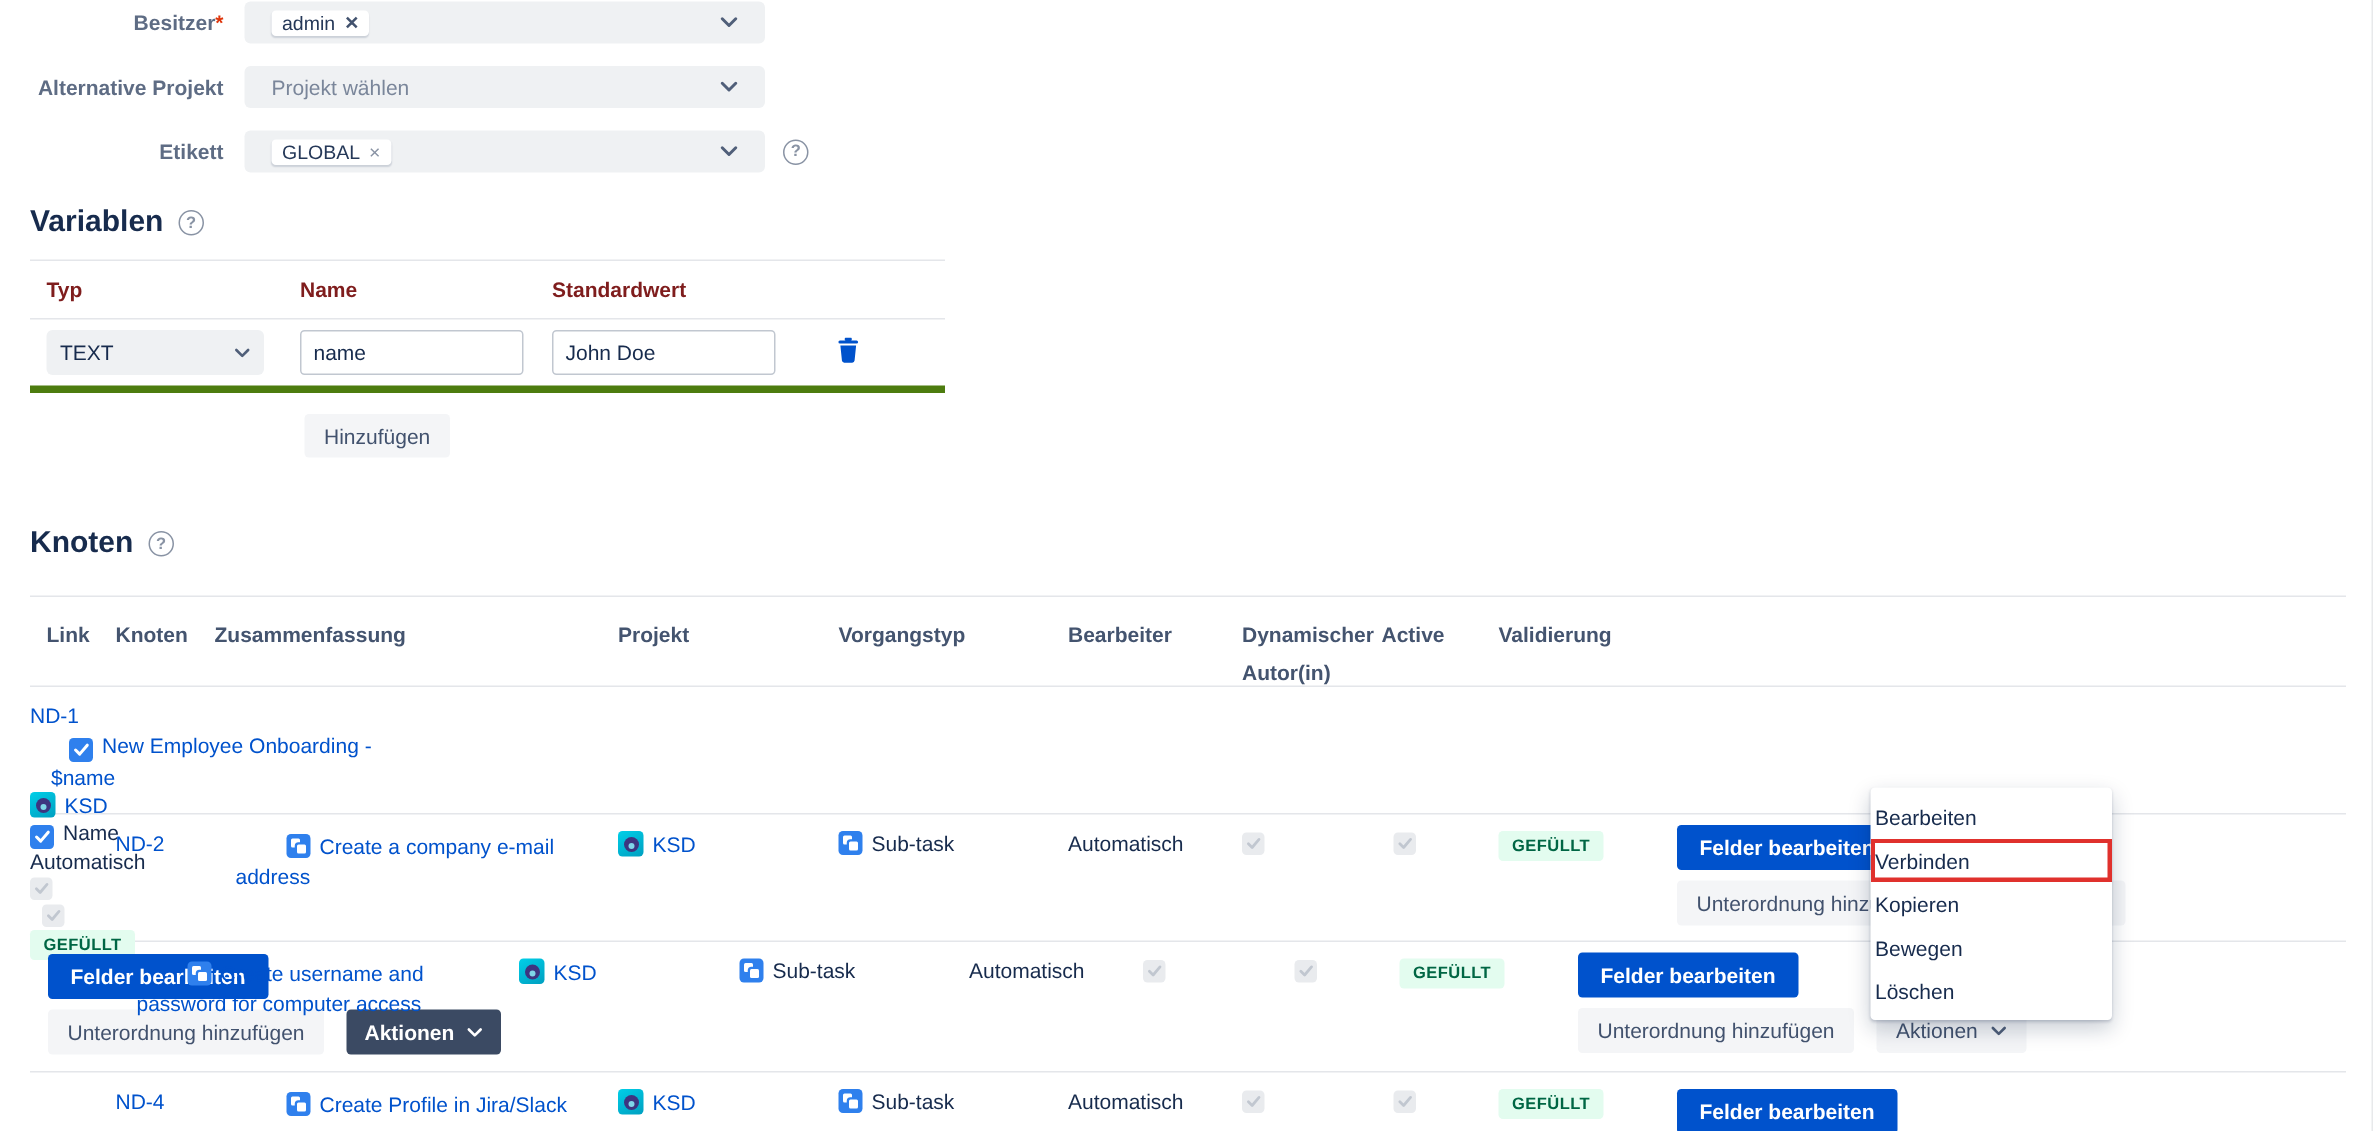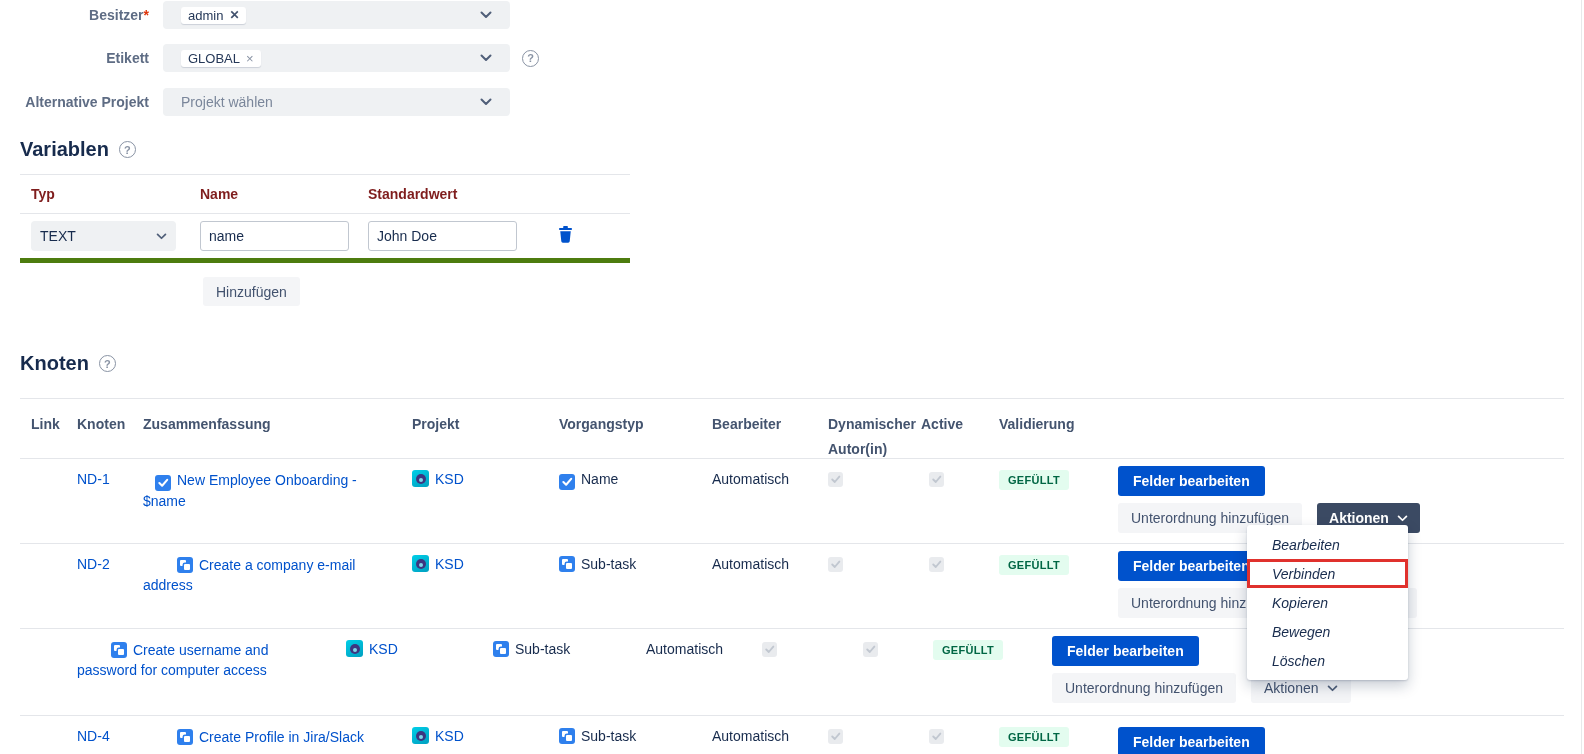--- a/index.html
+++ b/index.html
@@ -62,24 +62,24 @@
   .c-sum    { width:269px; padding-right:34px; flex:none; }
   .c-proj   { width:147px; flex:none; }
   .c-type   { width:153px; flex:none; }
   .c-assign { width:116px; flex:none; }
   .c-dyn    { width:93px;  padding-right:14px; flex:none; }
   .c-active { width:78px;  flex:none; }
   .c-valid  { width:107px; flex:none; }
   .c-act    { width:458px; flex:none; }
 
   .nrow { display:flex; border-bottom:1px solid #e4e6ea; padding-top:11px; }
-  .nrow.r1 { height:85px; } .nrow.r2 { height:85px; } .nrow.r3 { height:87px; }
+  .nrow.r1 { height:85px;flex-direction:column; } .nrow.r2 { height:85px; } .nrow.r3 { height:87px; }
   .nrow.r4 { height:110px; border-bottom:none; }
   .nrow a, .link { color:#0052CC; text-decoration:none; font-size:14px; cursor:pointer; }
-  .sum-text { font-size:14px; line-height:20px; color:#0052CC; cursor:pointer; }
+  .sum-text { font-size:14px; line-height:20px; color:#0052CC; cursor:pointer;margin-left:14px; }
   .indent-parent { text-indent:12px; }
   .indent-child  { text-indent:34px; }
   .inline-ic { display:inline-flex; vertical-align:-3px; margin-right:6px; text-indent:0; }
 
   .icon-task { width:16px; height:16px; border-radius:3px; background:#2F80ED;
                display:inline-flex; align-items:center; justify-content:center; }
   .icon-sub { width:16px; height:16px; border-radius:3px; background:#2F80ED; position:relative; display:inline-block; }
   .icon-sub i { position:absolute; left:3px; top:3px; width:6px; height:6px; background:#fff; border-radius:1px; }
   .icon-sub b { position:absolute; left:7px; top:7px; width:6px; height:6px; background:#fff; border-radius:1px;
                 box-shadow:0 0 0 1.5px #2F80ED; }
@@ -100,21 +100,21 @@
                  height:30px; padding:0 15px; font-family:"Liberation Sans",sans-serif; cursor:pointer; }
   .act-row2 { display:flex; gap:15px; margin-top:7px; }
   .btn-actions-open { background:#3B4A63; color:#fff; font-weight:700; font-size:14px; border:none; border-radius:3px;
                       height:30px; padding:0 12px; display:inline-flex; align-items:center; gap:8px;
                       font-family:"Liberation Sans",sans-serif; cursor:pointer; }
   .btn-actions { display:inline-flex; align-items:center; gap:8px; }
 
   
   .dropdown { position:absolute; left:1247px; top:525px; width:161px; background:#fff; border-radius:3px;
               box-shadow:0 1px 2px rgba(9,30,66,.18), 0 6px 14px rgba(9,30,66,.22); padding:5px 0; z-index:20; }
-  .dd-item { font-size:14px; color:#172B4D; padding:5px 25px; height:29px; display:flex; align-items:center; cursor:pointer;font-style:italic; }
+  .dd-item { font-size:14px; color:#172B4D; padding:5px 3px; height:29px; display:flex; align-items:center; cursor:pointer; }
   .dd-item.highlighted { box-shadow: inset 0 0 0 3px #E0312D; }
 </style>
 </head>
 <body>
 
 <div class="page">
 
   <div class="form">
 
     <div class="form-row">
@@ -123,48 +123,48 @@
         <span class="tag">
           <span>admin</span>
           <span class="rm">✕</span>
         </span>
         <span class="chev">
           <svg width="12" height="8" viewBox="0 0 12 8">
               <path d="M1.5 1.5L6 6l4.5-4.5" fill="none" stroke="#505F79" stroke-width="2" stroke-linecap="round" stroke-linejoin="round"></path>
             </svg>
         </span>
       </div>
-    </div>
-
-    <div class="form-row" style="margin-bottom:16px;">
-      <div class="form-label">Etikett</div>
-      <div class="select">
-        <span class="tag">
-          <span>GLOBAL</span>
-          <span class="rm light">×</span>
-        </span>
-        <span class="chev">
-          <svg width="12" height="8" viewBox="0 0 12 8">
-              <path d="M1.5 1.5L6 6l4.5-4.5" fill="none" stroke="#505F79" stroke-width="2" stroke-linecap="round" stroke-linejoin="round"></path>
-            </svg>
-        </span>
-      </div>
-      <span class="help"></span>
     </div>
 
     <div class="form-row">
       <div class="form-label">Alternative Projekt</div>
       <div class="select">
         <span class="placeholder">Projekt wählen</span>
         <span class="chev">
           <svg width="12" height="8" viewBox="0 0 12 8">
               <path d="M1.5 1.5L6 6l4.5-4.5" fill="none" stroke="#505F79" stroke-width="2" stroke-linecap="round" stroke-linejoin="round"></path>
             </svg>
         </span>
       </div>
+    </div>
+
+    <div class="form-row" style="margin-bottom:16px;">
+      <div class="form-label">Etikett</div>
+      <div class="select">
+        <span class="tag">
+          <span>GLOBAL</span>
+          <span class="rm light">×</span>
+        </span>
+        <span class="chev">
+          <svg width="12" height="8" viewBox="0 0 12 8">
+              <path d="M1.5 1.5L6 6l4.5-4.5" fill="none" stroke="#505F79" stroke-width="2" stroke-linecap="round" stroke-linejoin="round"></path>
+            </svg>
+        </span>
+      </div>
+      <span class="help"></span>
     </div>
   </div>
 
   <div class="vars">
     <div class="section-title title-row">
       <h2>Variablen</h2>
       <span class="help"></span>
     </div>
     <hr>
     <div class="vars-head">

